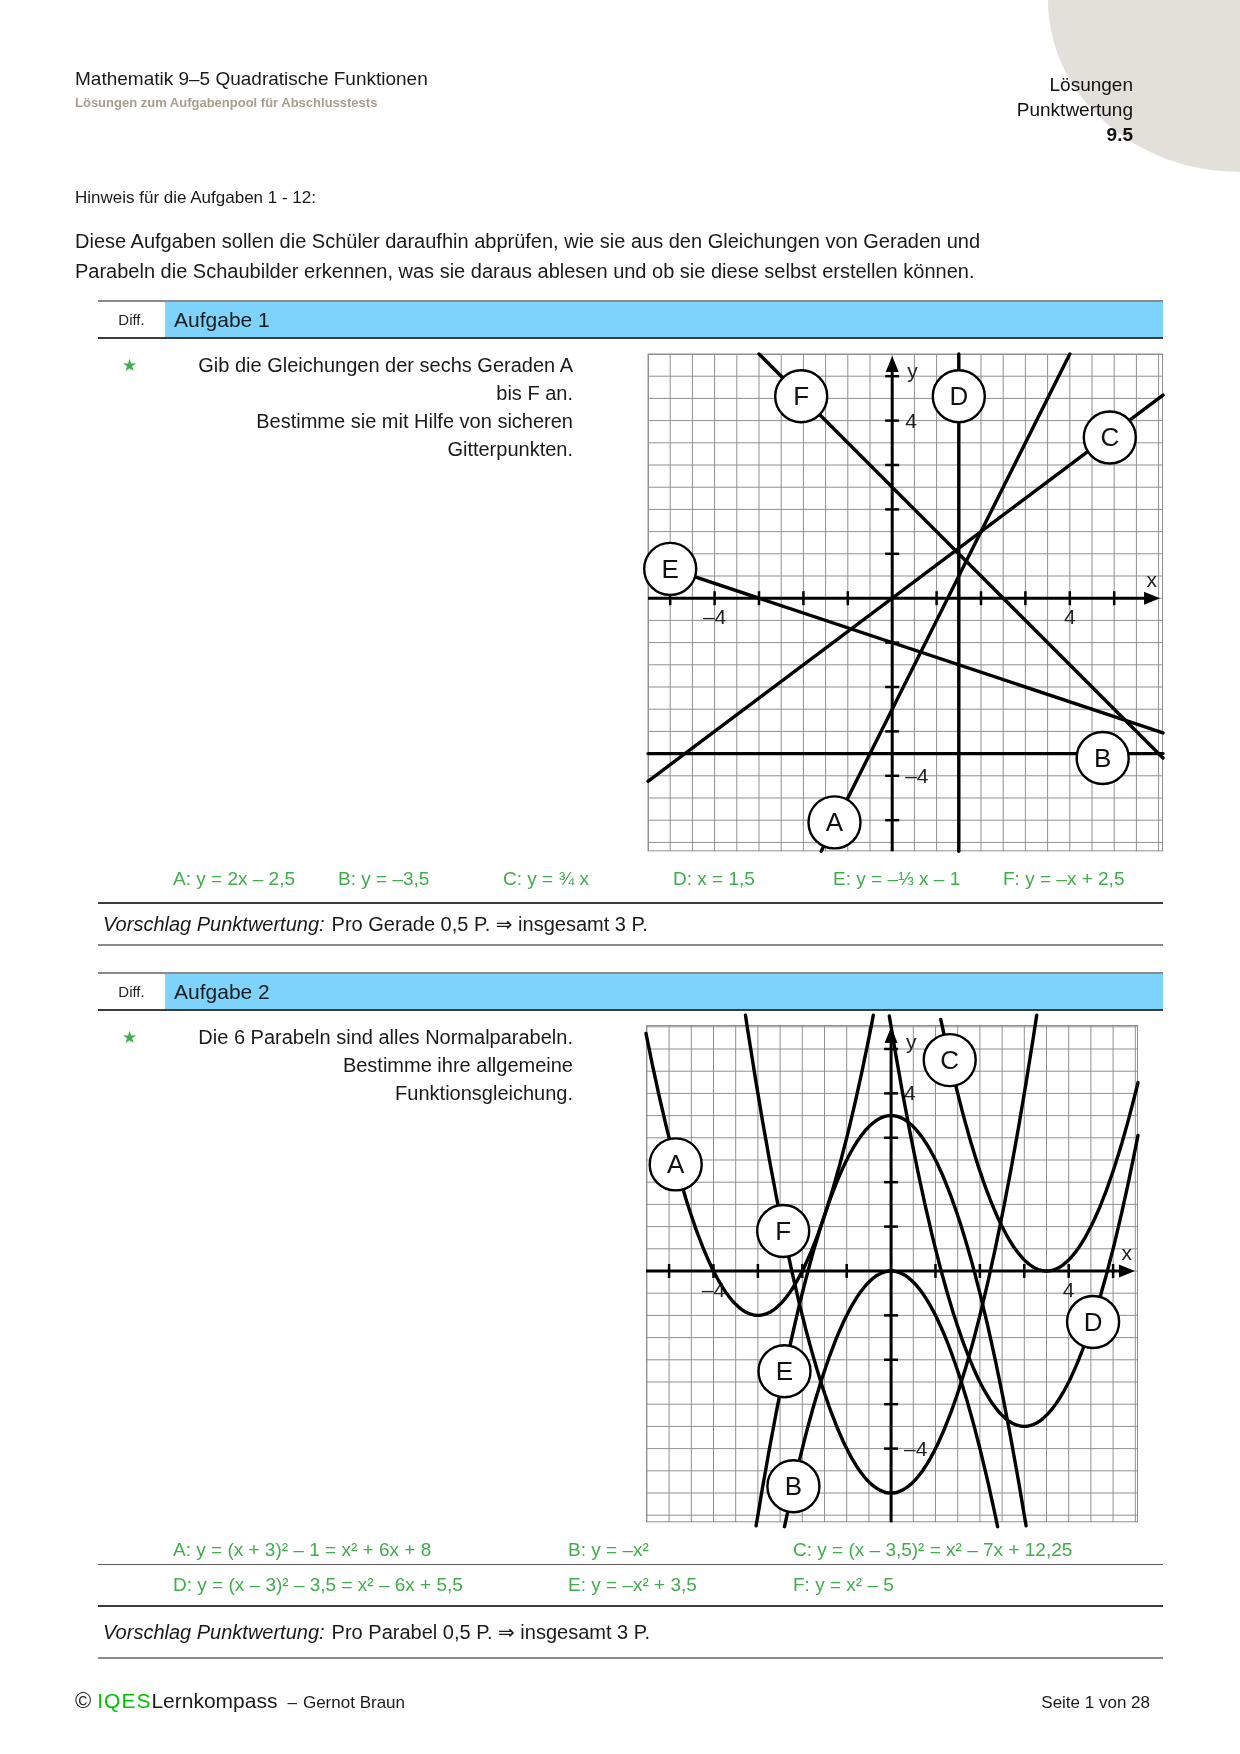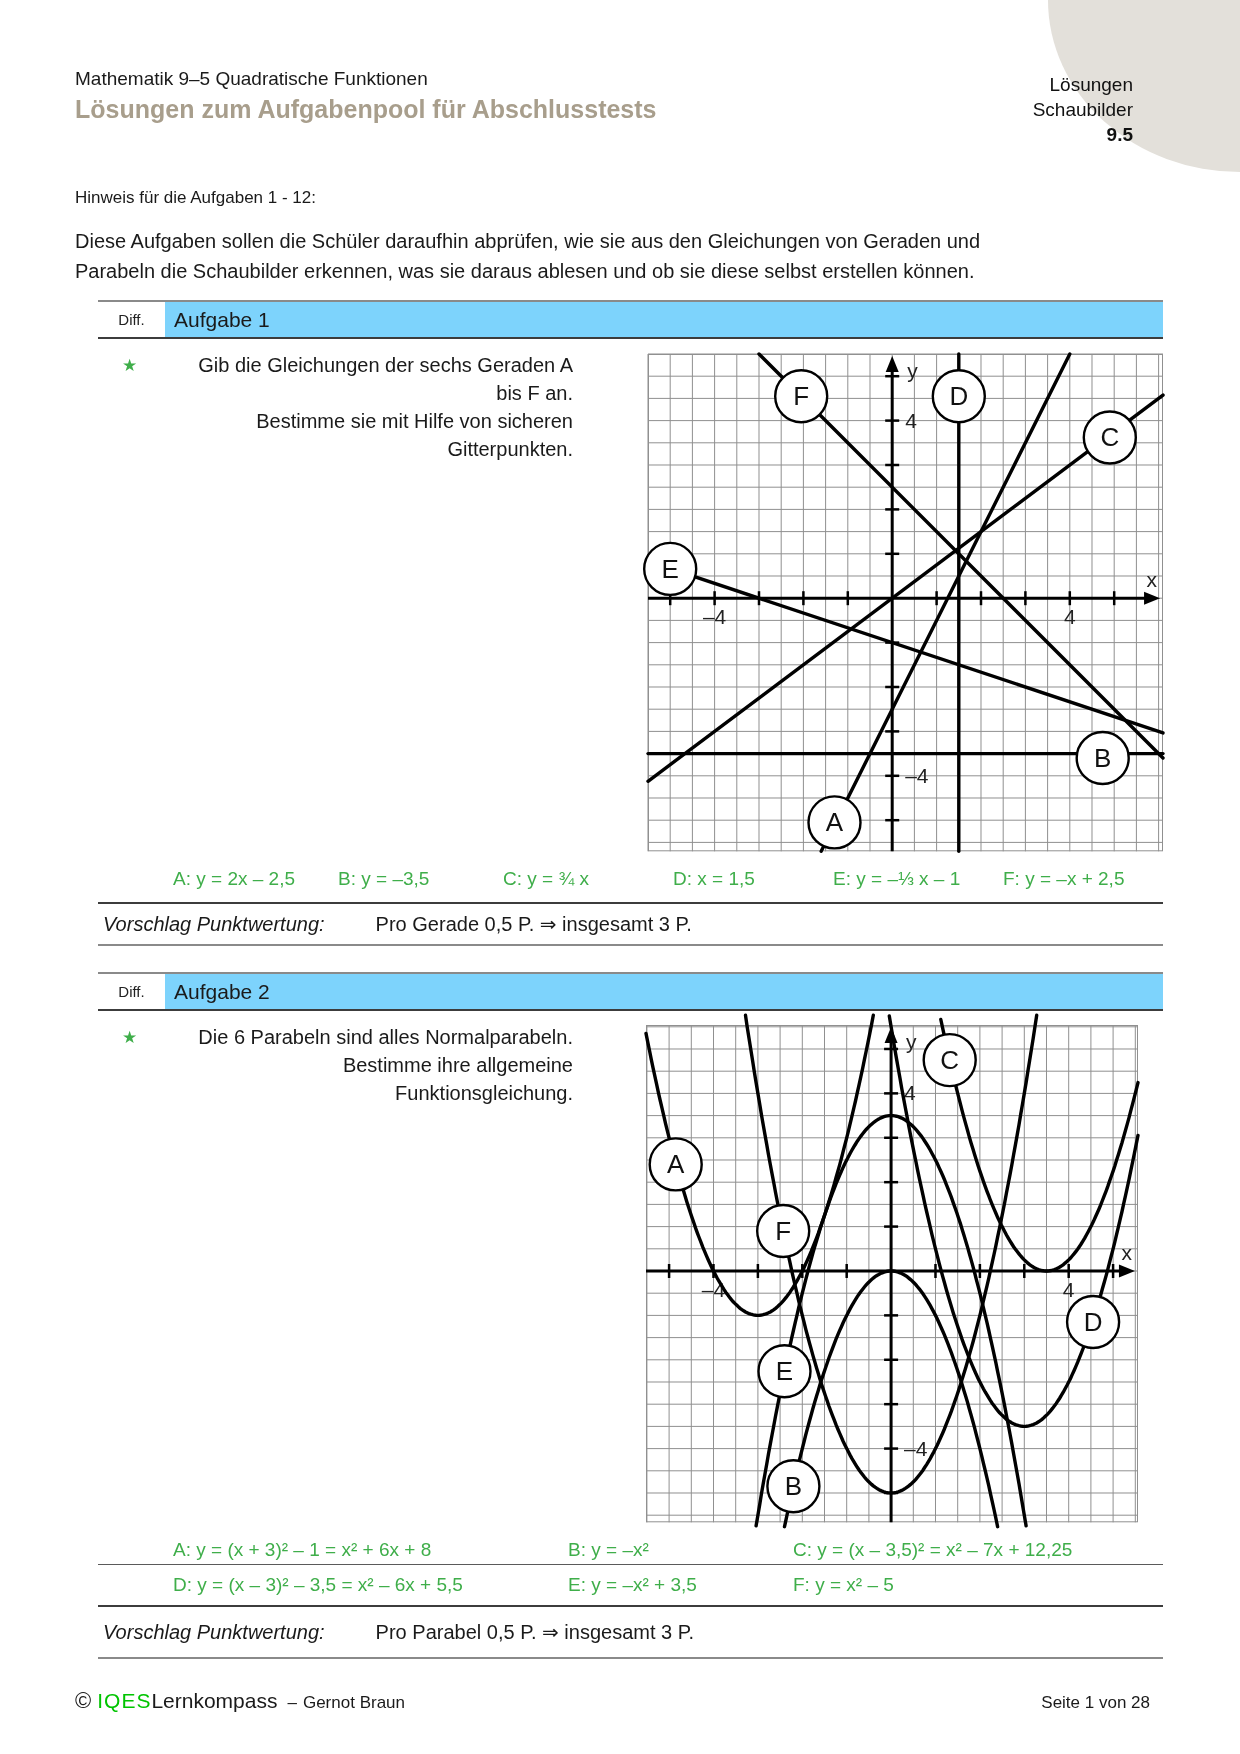--- a/index.html
+++ b/index.html
@@ -6,21 +6,21 @@
   body{width:1240px;height:1754px;position:relative;background:#ffffff;
        font-family:"Liberation Sans","DejaVu Sans",sans-serif;color:#1a1a1a;overflow:hidden;}
   .abs{position:absolute;}
   
   .corner{position:absolute;top:0;right:0;width:192px;height:172px;background:#e3e0da;
           border-bottom-left-radius:100% 100%;}
   .corner-text{position:absolute;top:72px;right:107px;text-align:right;font-size:19px;line-height:25px;color:#111;}
   .corner-text .bold{font-weight:bold;}
   
   .hdr1{left:75px;top:68px;font-size:19px;}
-  .hdr2{left:75px;top:95px;font-size:25px;font-weight:bold;color:#a89e8c;}
+  .hdr2{left:75px;top:95px;font-size:13px;font-weight:bold;color:#a89e8c;}
   
   .hint-h{left:75px;top:188px;font-size:17px;}
   .hint-p{left:75px;top:210px;width:1075px;font-size:20px;line-height:30px;margin-top:16px;}
   
   .tbl{position:absolute;left:85px;width:1065px;margin-left:13px;}
   .t1{top:300px;}
   .t2{top:972px;}
   .thead{display:flex;align-items:center;height:35px;border-top:2px solid #8a8a8a;border-bottom:2px solid #3c3c3c;}
   .diff-cell{width:67px;font-size:15px;color:#222;text-align:center;flex:none;}
   .title-cell{flex:1;background:#7dd3fc;height:100%;display:flex;align-items:center;padding-left:9px;font-size:21px;}
@@ -41,41 +41,41 @@
   .lblc{fill:#fff;stroke:#000;stroke-width:2.4;}
   .lblt{font-size:26px;fill:#111;text-anchor:middle;}
   .axt{font-size:21px;fill:#222;}
   
   .answers{position:absolute;left:75px;right:0;display:flex;align-items:center;color:#3fae4a;font-size:19px;}
   .answers .ai{flex:none;}
   .t1 .answers{top:523px;height:34px;}
   .arow{display:flex;align-items:center;color:#3fae4a;font-size:19px;padding-left:75px;}
   .arow1{height:29px;border-bottom:1.5px solid #5a5a5a;}
   .arow2{height:40px;}
-  .score{border-top:2px solid #3c3c3c;border-bottom:2px solid #8a8a8a;font-size:20px;display:flex;align-items:center;padding-left:5px;gap:44px;}
+  .score{border-top:2px solid #3c3c3c;border-bottom:2px solid #8a8a8a;font-size:20px;display:flex;align-items:center;padding-left:5px;}
   .t1 .score{height:40px;}
   .t2 .score{height:50px;}
   .score .it{font-style:italic;}
   .score .rest{margin-left:7px;}
   
   .footer{position:absolute;left:75px;top:1688px;width:1075px;display:flex;align-items:baseline;}
   .cpy{font-size:22px;margin-right:6px;}
   .iqes{font-size:21px;color:#00c400;letter-spacing:1px;}
   .lern{font-size:21px;color:#1a1a1a;}
   .fdash{font-size:17px;margin:0 6px 0 10px;}
   .author{font-size:17px;}
   .pageno{margin-left:auto;font-size:17px;}
 </style>
 </head>
 <body>
 
 <div class="corner"></div>
 <div class="corner-text">
   <div>Lösungen</div>
-  <div>Schaubilder</div>
+  <div>Punktwertung</div>
   <div class="bold">9.5</div>
 </div>
 
 <div class="abs hdr1">Mathematik 9–5 Quadratische Funktionen</div>
 <div class="abs hdr2">Lösungen zum Aufgabenpool für Abschlusstests</div>
 
 <div class="abs hint-h">Hinweis für die Aufgaben 1 - 12:</div>
 <div class="abs hint-p">
   <div>Diese Aufgaben sollen die Schüler daraufhin abprüfen, wie sie aus den Gleichungen von Geraden und</div>
   <div>Parabeln die Schaubilder erkennen, was sie daraus ablesen und ob sie diese selbst erstellen können.</div>

